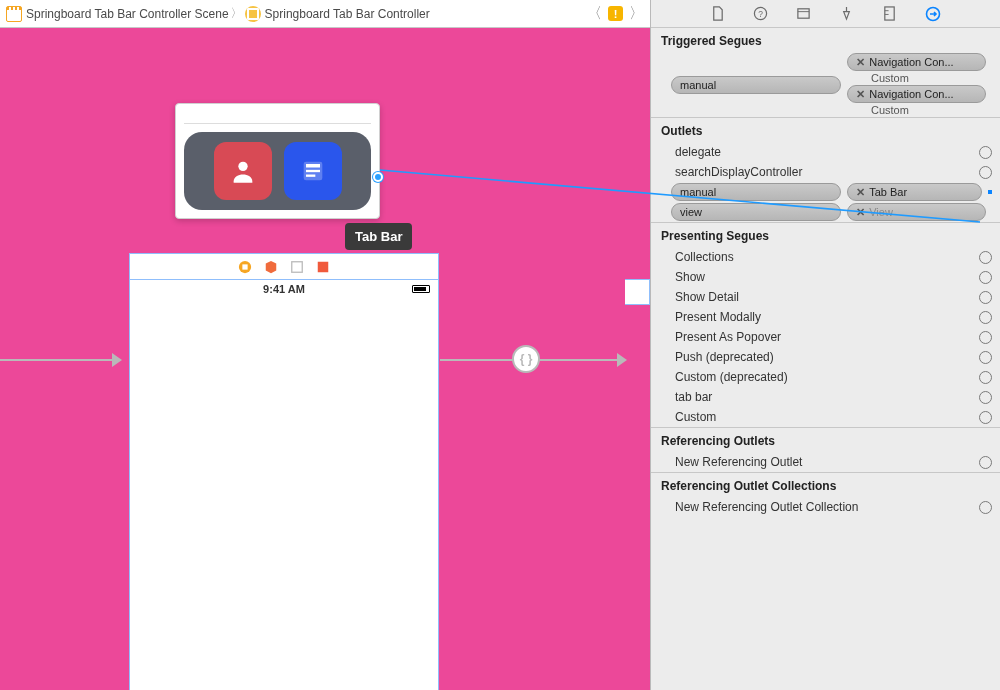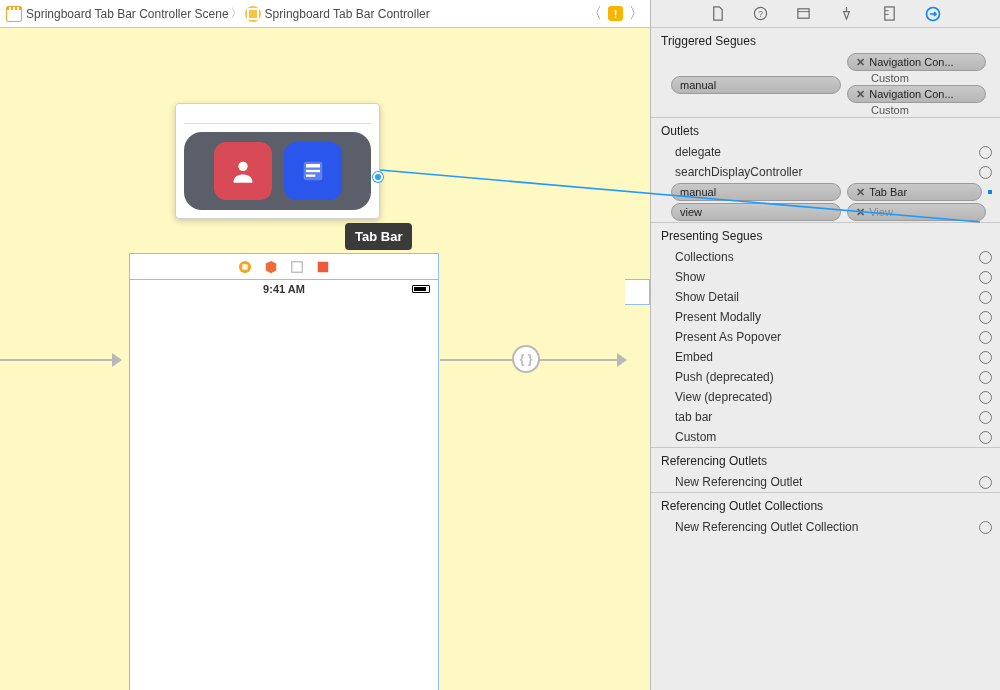--- a/index.html
+++ b/index.html
@@ -8,21 +8,21 @@
 
 .crumb-bar{height:28px;border-bottom:1px solid #c7c7c7;display:flex;align-items:center;padding:0 6px;background:#fff;width:650px}
 .crumb-icon{width:16px;height:16px;margin-right:4px;display:flex;align-items:center;justify-content:center}
 .crumb-sep{color:#999;margin:0 2px}
 .crumb-text{font-size:12px;color:#4a4a4a}
 .crumb-nav{margin-left:auto;display:flex;align-items:center;gap:6px}
 .chev{font-size:15px;color:#8a8a8a;cursor:default}
 .warn-badge{width:15px;height:15px;background:#f7b500;border-radius:3px;color:#fff;display:flex;align-items:center;justify-content:center;font-weight:bold;font-size:11px}
 
 .main{display:flex;height:calc(100% - 0px)}
-.canvas-area{width:650px;height:100%;position:relative;background:#fef9c3}
+.canvas-area{width:650px;height:100%;position:relative;background:#ec4899}
 .inspector{flex:1;background:#ececec;border-left:1px solid #b9b9b9;display:flex;flex-direction:column}
 
 
 .canvas-inner{position:absolute;left:0;top:28px;right:0;bottom:0}
 .arrow-line{position:absolute;top:50%;height:2px;background:#b9b9b9}
 .arrow-line .head{position:absolute;right:-2px;top:-6px;width:0;height:0;border-left:10px solid #b9b9b9;border-top:7px solid transparent;border-bottom:7px solid transparent}
 .seg-circle{position:absolute;top:50%;width:28px;height:28px;border:2px solid #b9b9b9;border-radius:50%;background:#fff;transform:translate(-50%,-50%);display:flex;align-items:center;justify-content:center;color:#b9b9b9;font-weight:bold}
 
 
 .dev-toolbar{position:absolute;left:129px;top:225px;width:310px;height:26px;border:1px solid #8fbefc;border-bottom:none;background:#fff;display:flex;align-items:center;justify-content:center;gap:12px}
@@ -44,21 +44,21 @@
 
 .tooltip{position:absolute;left:345px;top:195px;background:#3a3a3a;color:#fff;padding:6px 10px;border-radius:4px;font-size:13px;font-weight:600}
 
 
 .overlay-svg{position:absolute;left:0;top:0;width:1000px;height:690px;pointer-events:none}
 
 
 .insp-tabs{height:28px;background:#ececec;border-bottom:1px solid #c7c7c7;display:flex;align-items:center;justify-content:center;gap:28px}
 .insp-tabs span{color:#6b6b6b;display:inline-flex}
 .insp-tabs .sel{color:#0a84ff}
-.sect-h{font-weight:400;font-size:12px;padding:6px 10px 4px 10px;border-top:1px solid #c7c7c7;color:#222}
+.sect-h{font-weight:700;font-size:12px;padding:6px 10px 4px 10px;border-top:1px solid #c7c7c7;color:#222}
 .sect-h.first{border-top:none}
 .row{display:flex;align-items:center;padding:1px 8px 1px 24px;min-height:20px;font-size:12px}
 .row .lbl{flex:0 0 140px;color:#333}
 .row .outlet-dot{width:13px;height:13px;border:1.5px solid #7a7a7a;border-radius:50%;margin-left:auto}
 .pill{background:linear-gradient(#c9c9c9,#b6b6b6);border:1px solid #9a9a9a;border-radius:9px;height:18px;display:flex;align-items:center;padding:0 8px;font-size:11px;color:#222}
 .pill .x{margin-right:4px;color:#555;font-weight:bold}
 .two-col{display:flex;align-items:center;gap:6px;padding:1px 8px 1px 20px}
 .two-col .left{flex:0 0 170px}
 .two-col .right{flex:1;display:flex;align-items:center}
 .outlet-dot.blue-ring{border:2px solid #0a84ff;background:radial-gradient(circle,#0a84ff 0 38%,#fff 39%)}
@@ -277,29 +277,25 @@
       </div>
     <div class="row">
         <span class="lbl">Present Modally</span>
         <span class="outlet-dot"></span>
       </div>
     <div class="row">
         <span class="lbl">Present As Popover</span>
         <span class="outlet-dot"></span>
       </div>
     <div class="row">
-        <span class="lbl">Embed</span>
-        <span class="outlet-dot"></span>
-      </div>
-    <div class="row">
         <span class="lbl">Push (deprecated)</span>
         <span class="outlet-dot"></span>
       </div>
     <div class="row">
-        <span class="lbl">View (deprecated)</span>
+        <span class="lbl">Custom (deprecated)</span>
         <span class="outlet-dot"></span>
       </div>
     <div class="row">
         <span class="lbl">tab bar</span>
         <span class="outlet-dot"></span>
       </div>
     <div class="row">
         <span class="lbl">Custom</span>
         <span class="outlet-dot"></span>
       </div>

